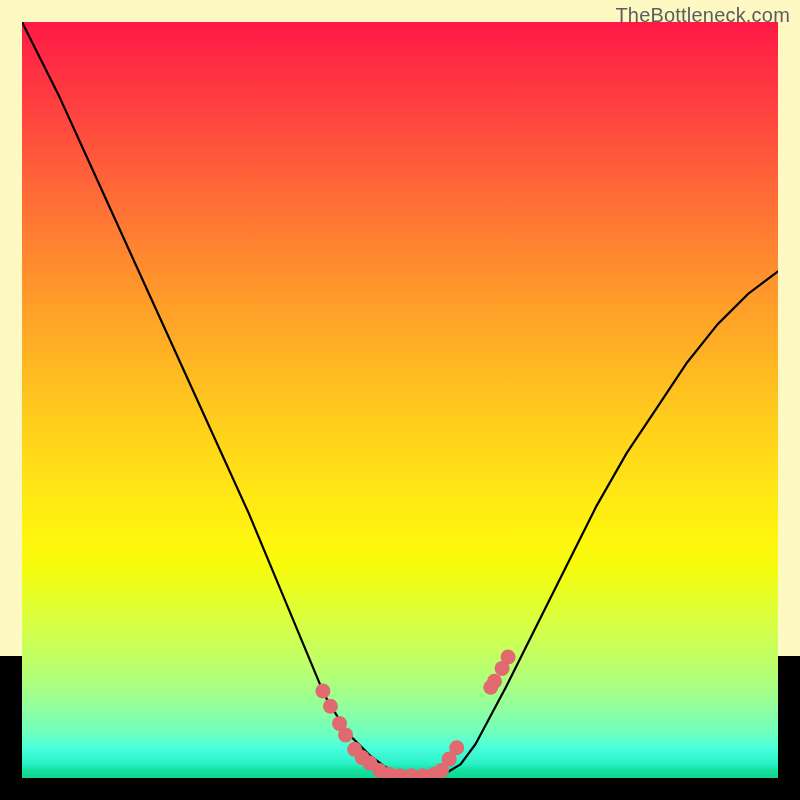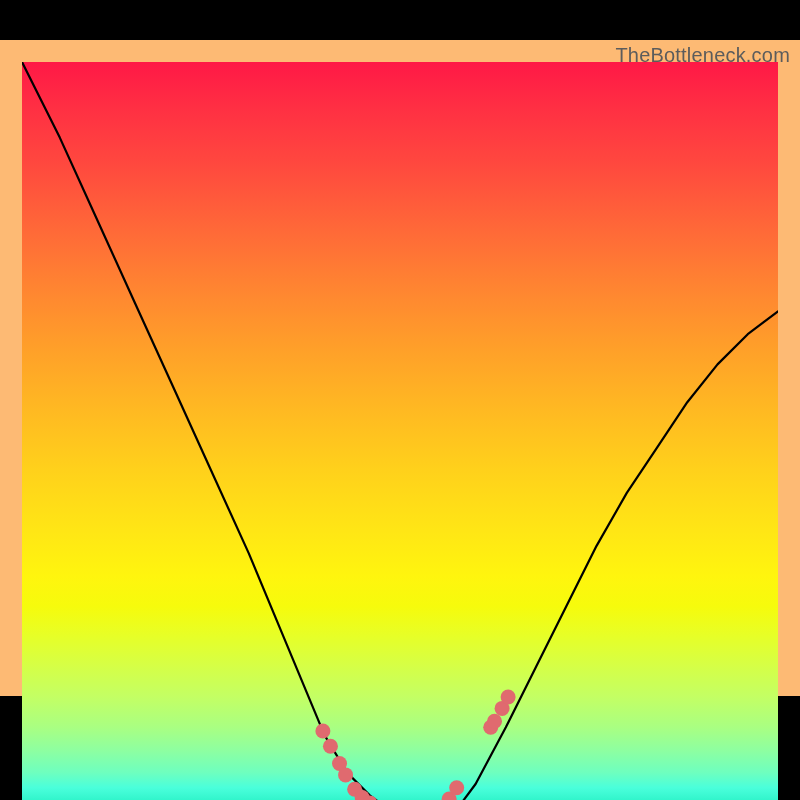--- a/index.html
+++ b/index.html
@@ -7,22 +7,21 @@
     padding: 0;
     width: 800px;
     height: 800px;
     background: #000;
     overflow: hidden;
   }
   .chart-container {
     position: relative;
     width: 800px;
     height: 656px;
-    background: #fdba74;
-    margin-top: 40px;
+    background: #fef9c3;
   }
   .plot-area {
     position: absolute;
     left: 22px;
     top: 22px;
     width: 756px;
     height: 756px;
     background: linear-gradient(to bottom,
       #ff1846 0%,
       #ff2f43 6%,

